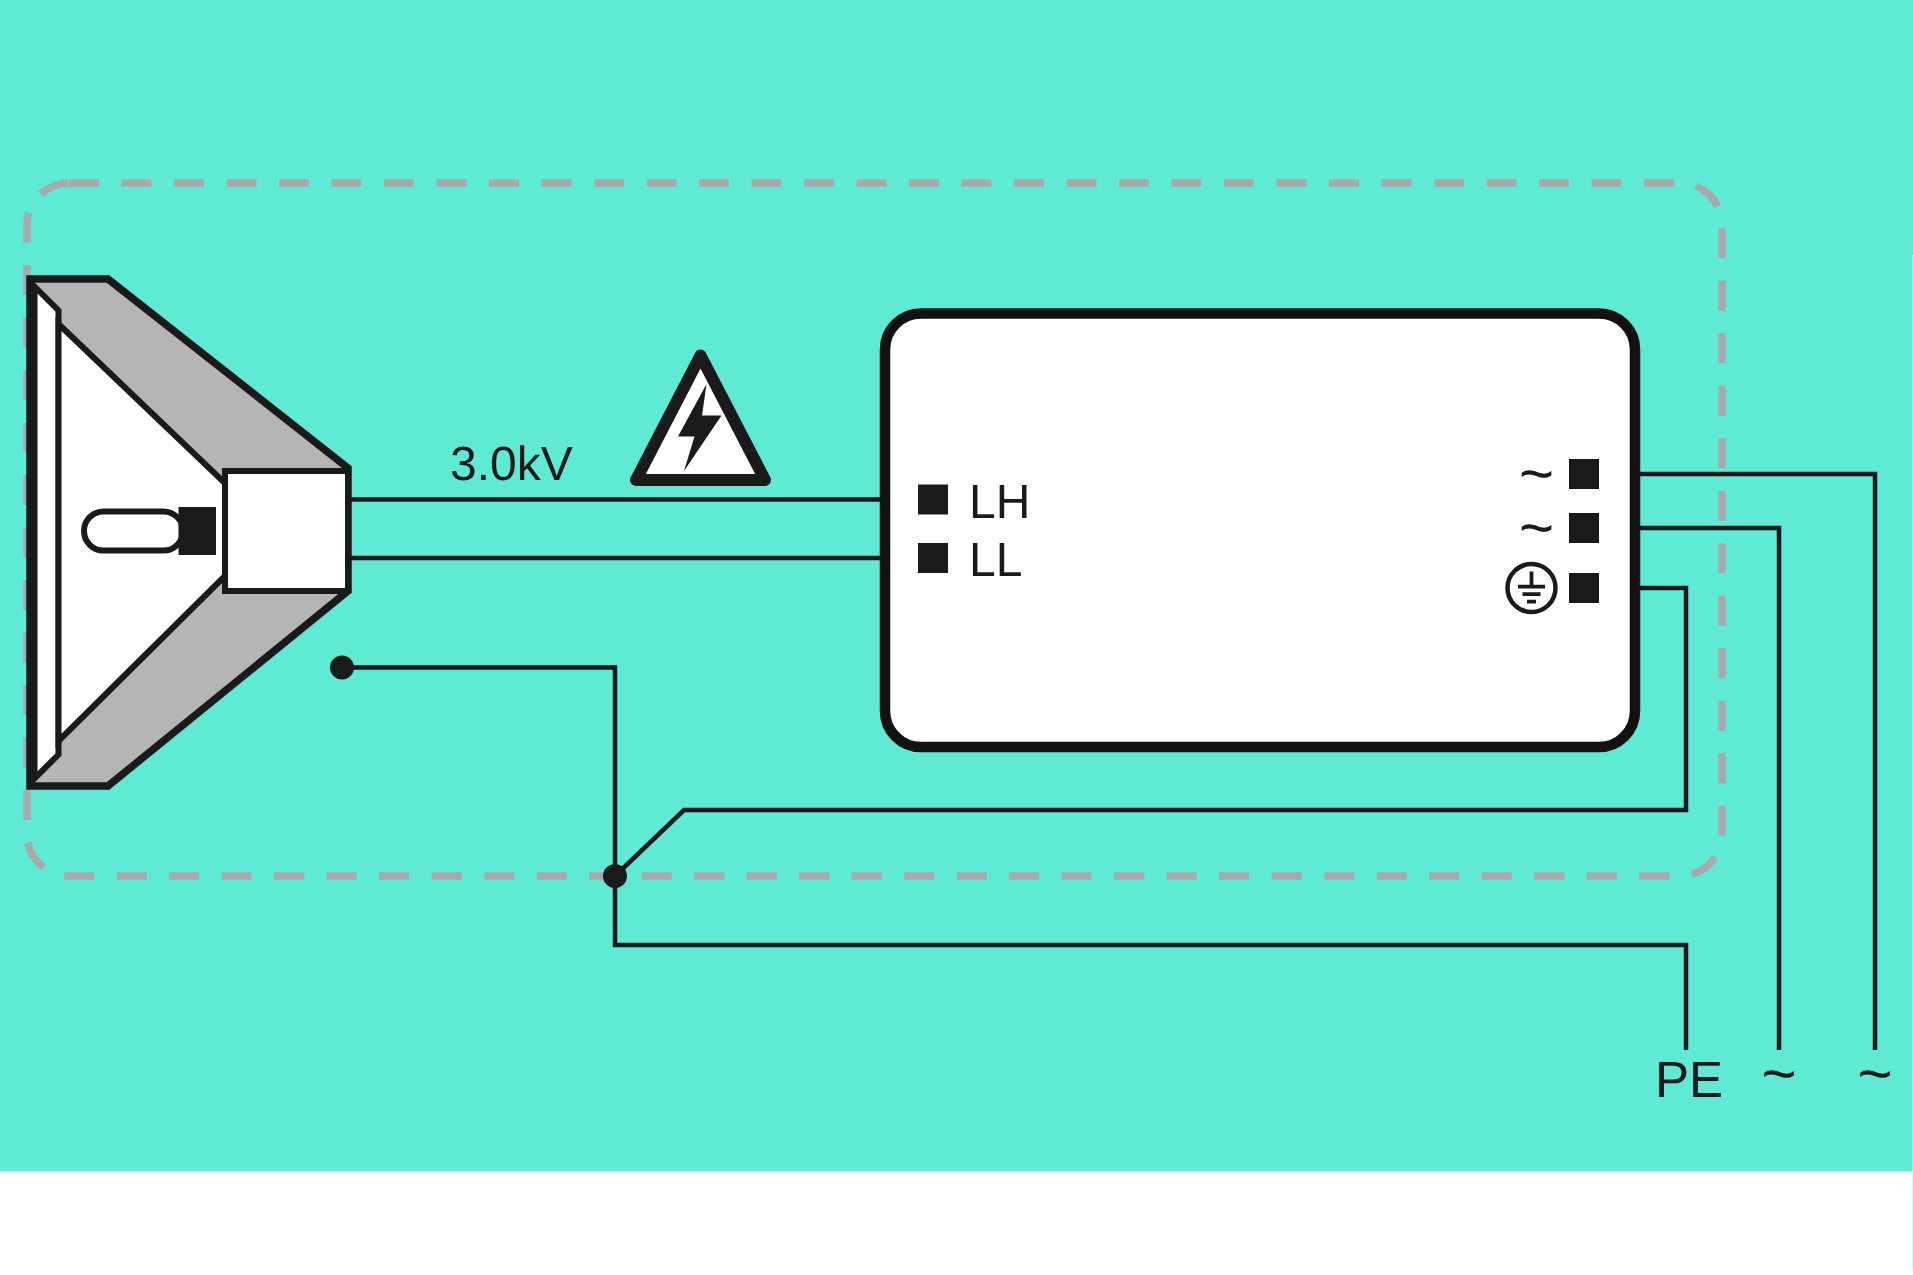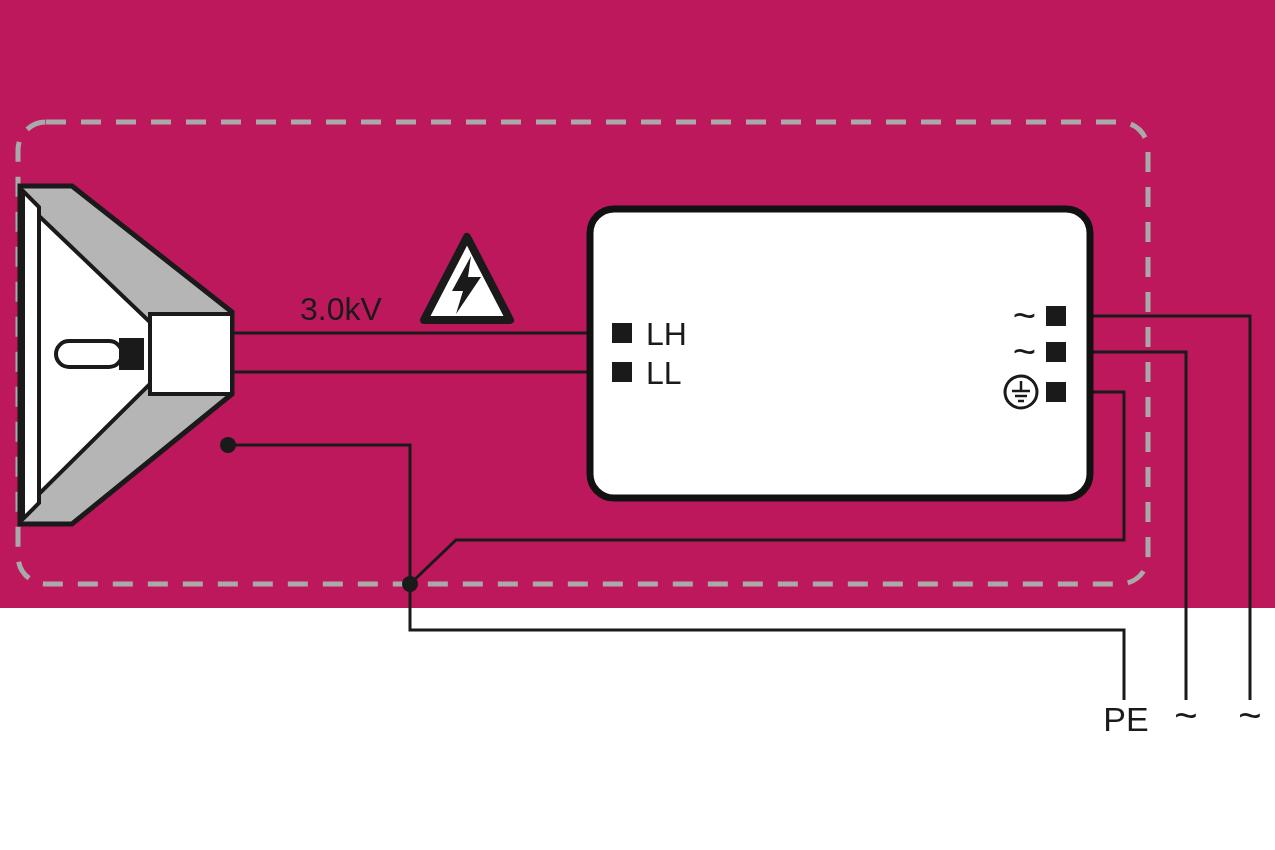--- a/index.html
+++ b/index.html
@@ -6,22 +6,22 @@
     margin: 0;
     padding: 0;
     background: #ffffff;
     width: 1275px;
     height: 850px;
     overflow: hidden;
   }
   .canvas {
     position: relative;
     width: 1275px;
-    height: 608px;
-    background: #be185d;
+    height: 781px;
+    background: #5eead4;
   }
   svg { display: block; }
   .wire {
     fill: none;
     stroke: #1a1a1a;
     stroke-width: 3;
     stroke-linejoin: miter;
     stroke-linecap: butt;
   }
   .outline-heavy {

